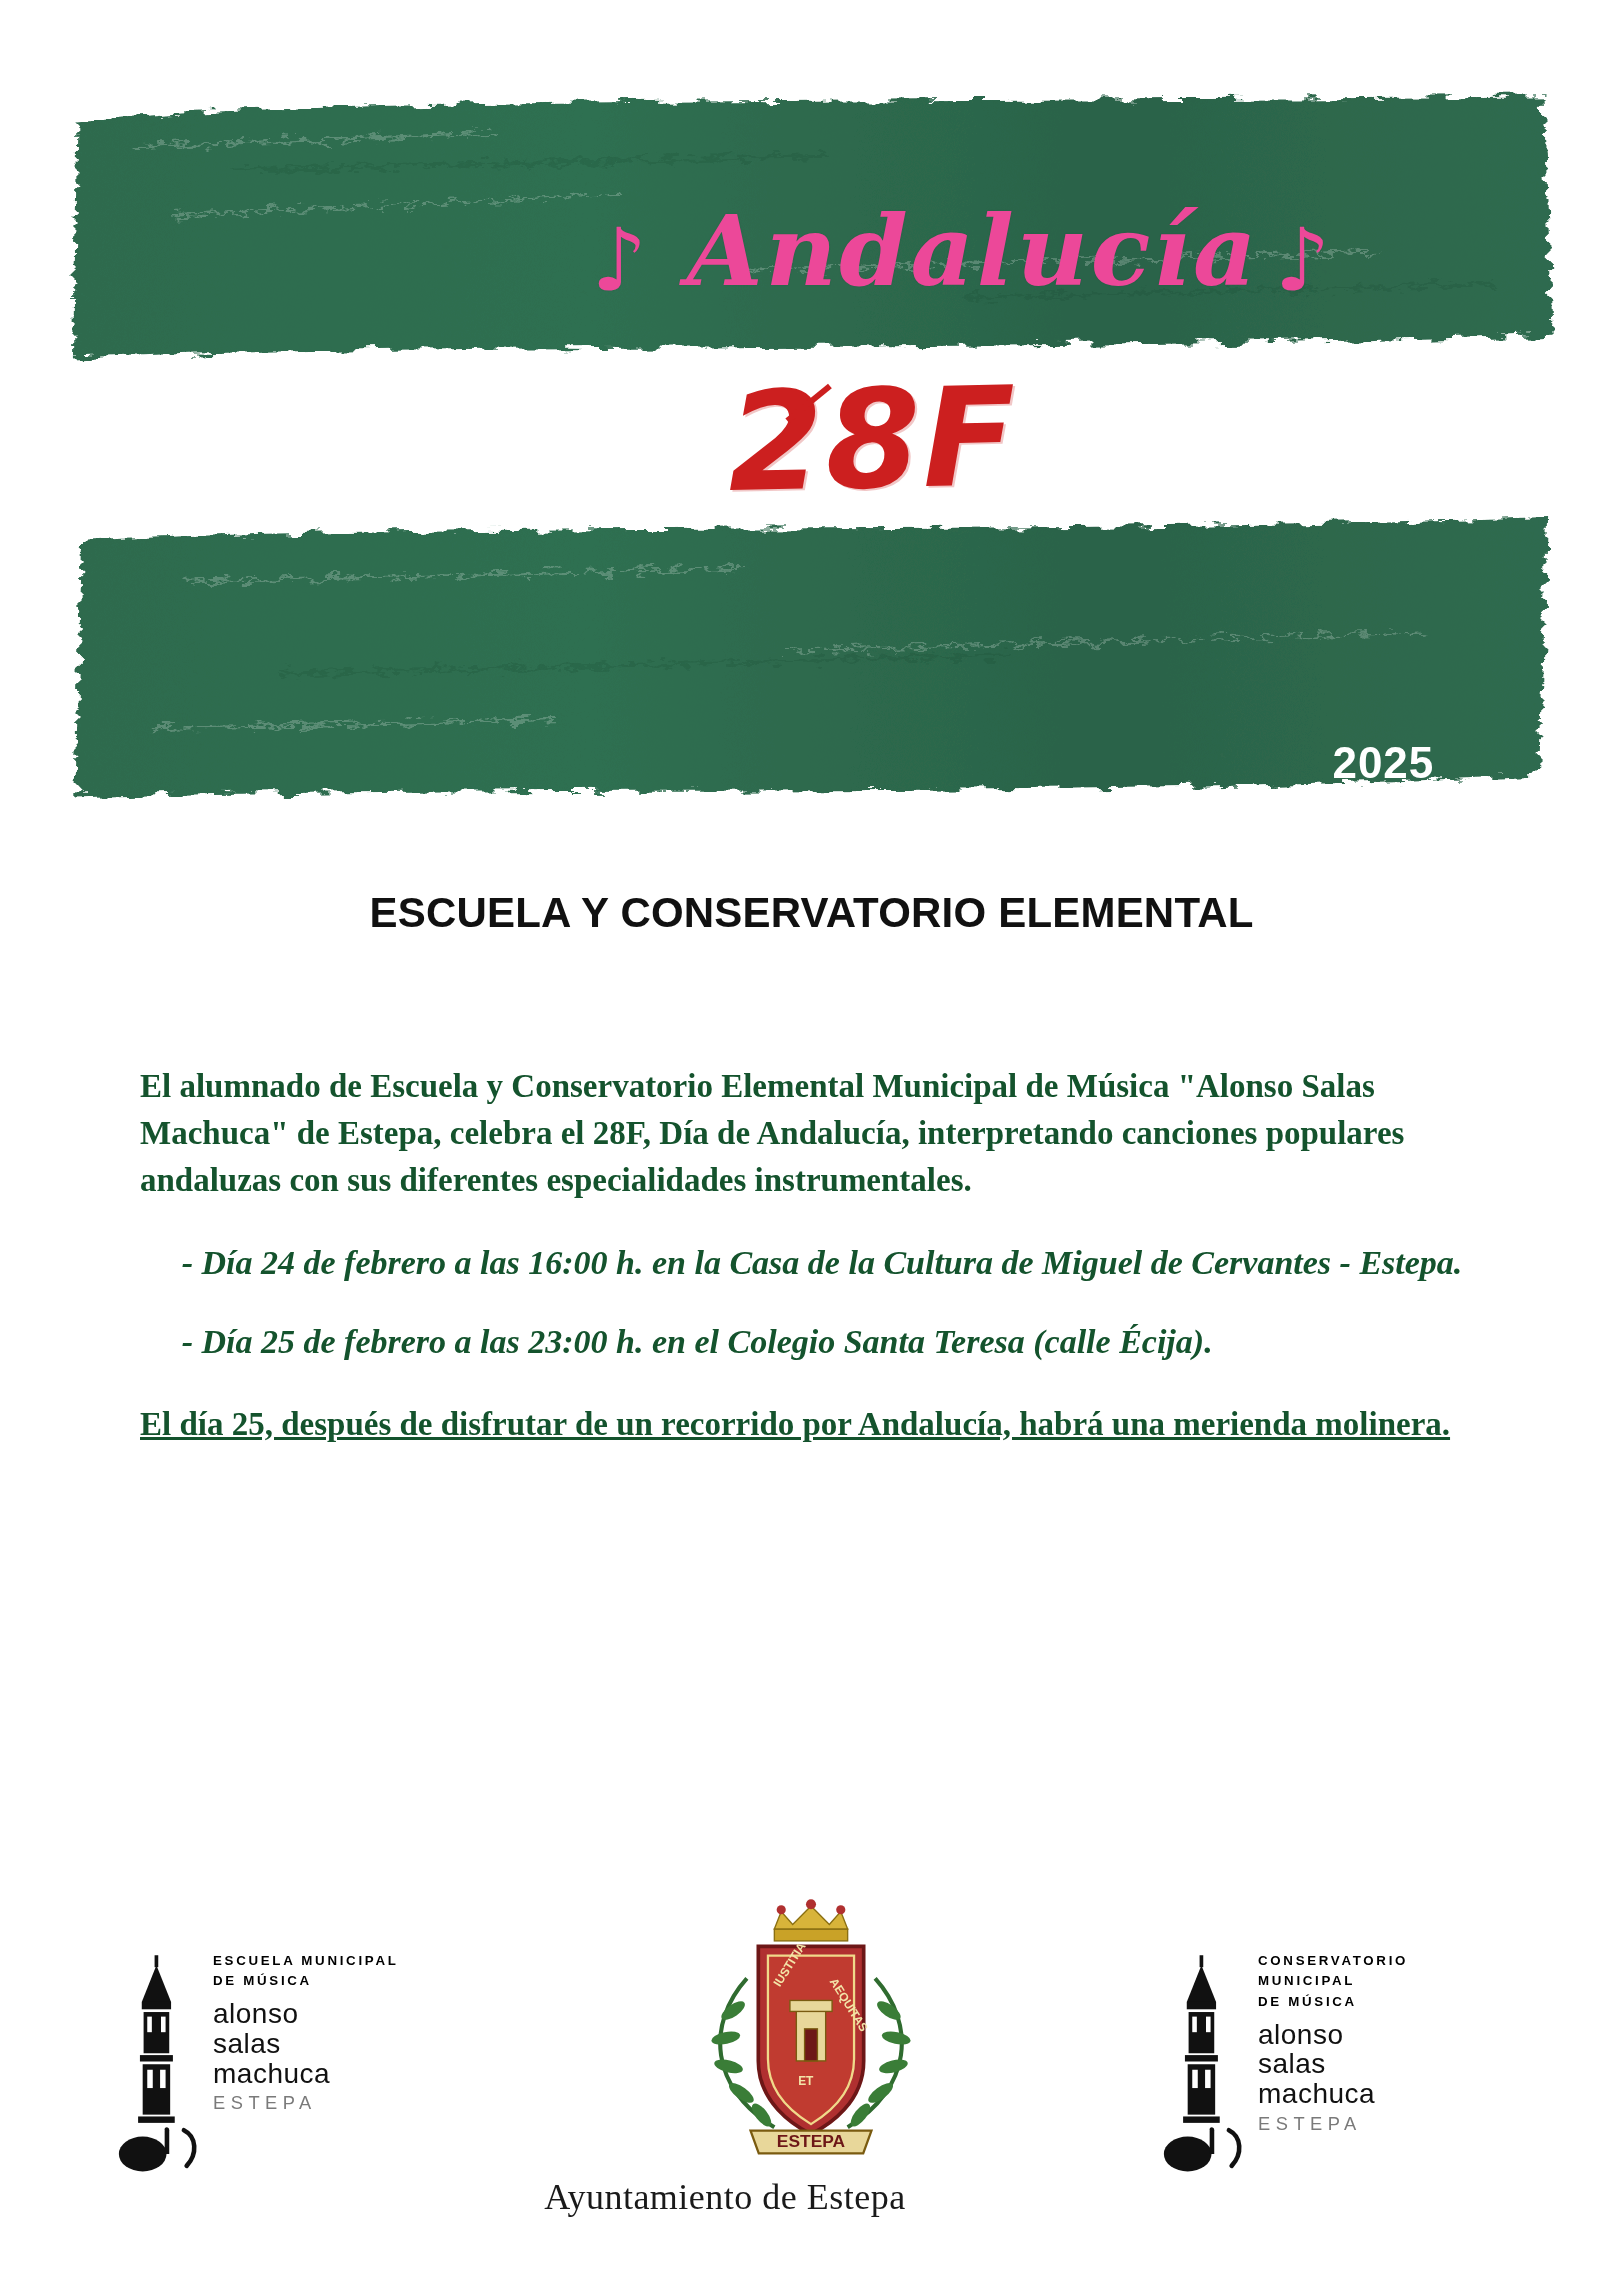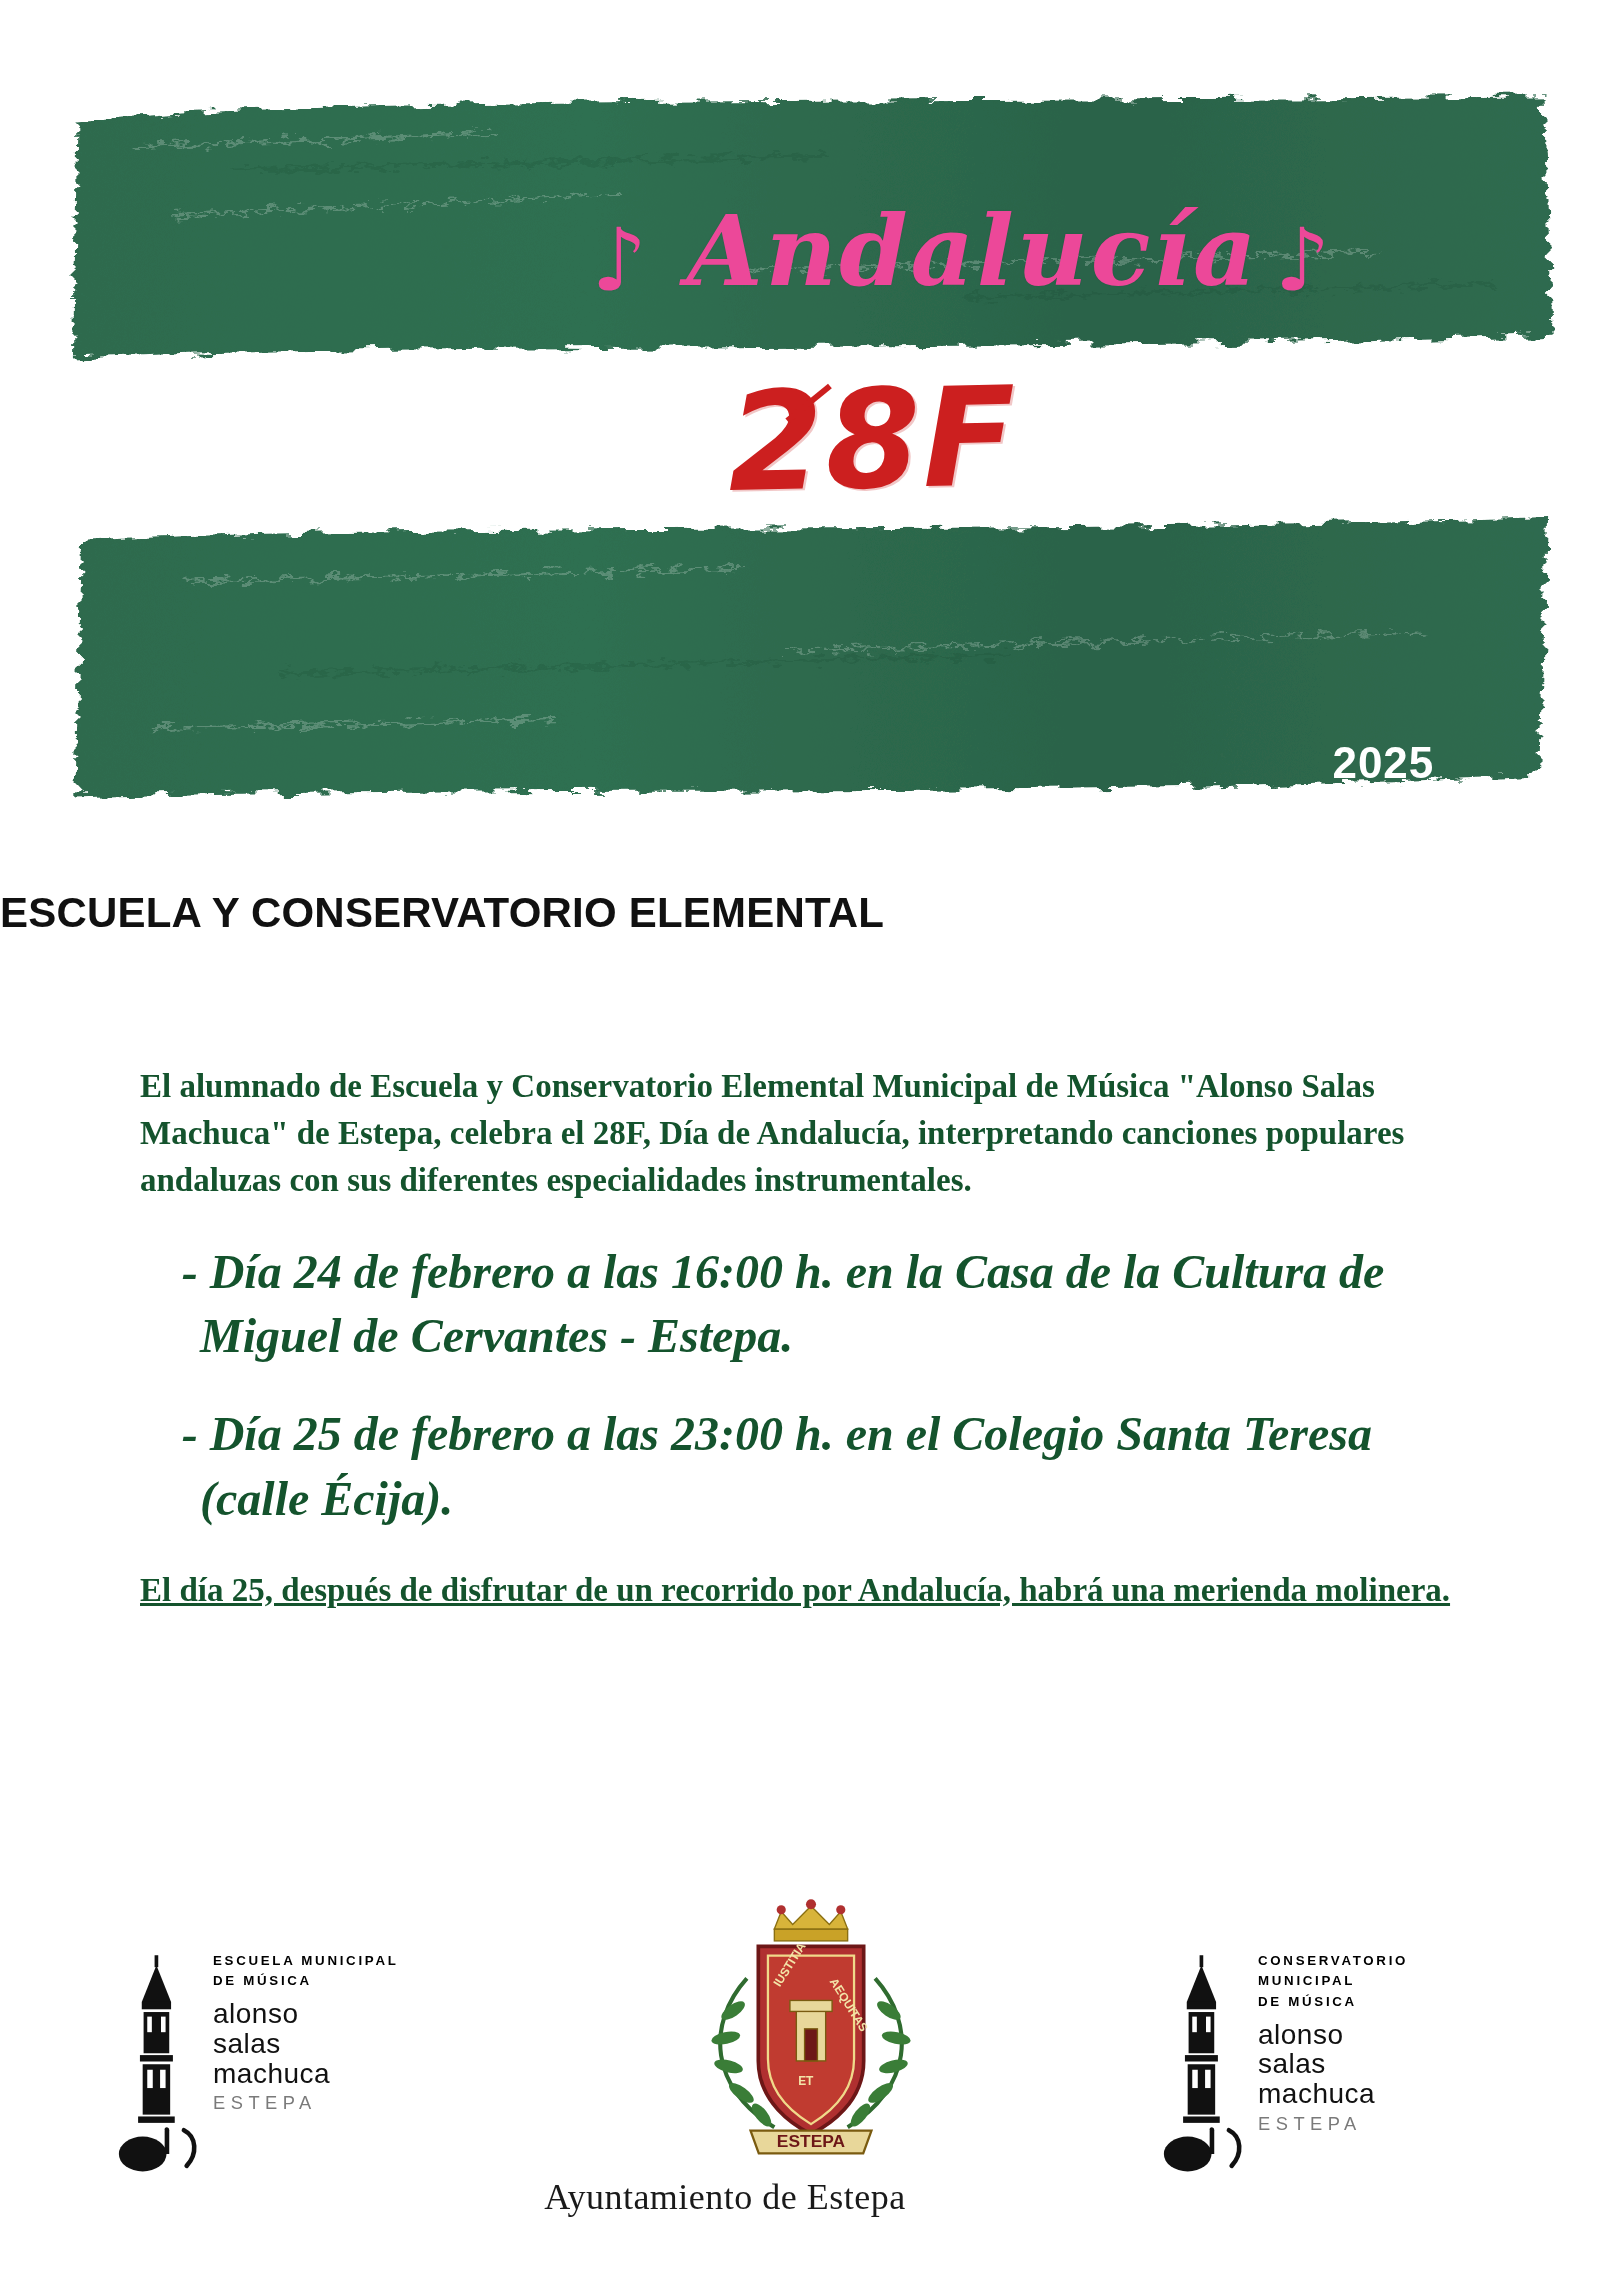--- a/index.html
+++ b/index.html
@@ -87,20 +87,21 @@
     color: #ffffff;
     letter-spacing: 0.9px;
   }
 
   
   .school-heading {
     position: absolute;
     left: 0;
     top: 886px;
     width: 1623px;
+    text-align: center;
     font-family: "Liberation Sans", sans-serif;
     font-weight: bold;
     font-size: 42px;
     line-height: 1.28;
     color: #111111;
     letter-spacing: 0.2px;
   }
 
   
   .body-block {
@@ -118,21 +119,21 @@
     margin: 0 0 36px 0;
     text-align: left;
   }
   .event-list {
     margin: 0 0 0 0;
     padding: 0;
     list-style: none;
   }
   .event-item {
     font-style: italic;
-    font-size: 48px;
+    font-size: 34px;
     line-height: 1.34;
     margin: 0 0 34px 0;
     padding-left: 60px;
     text-indent: -18.3px;
   }
   .closing {
     margin: 36px 0 0 0;
     text-align: left;
     text-decoration: underline;
   }

